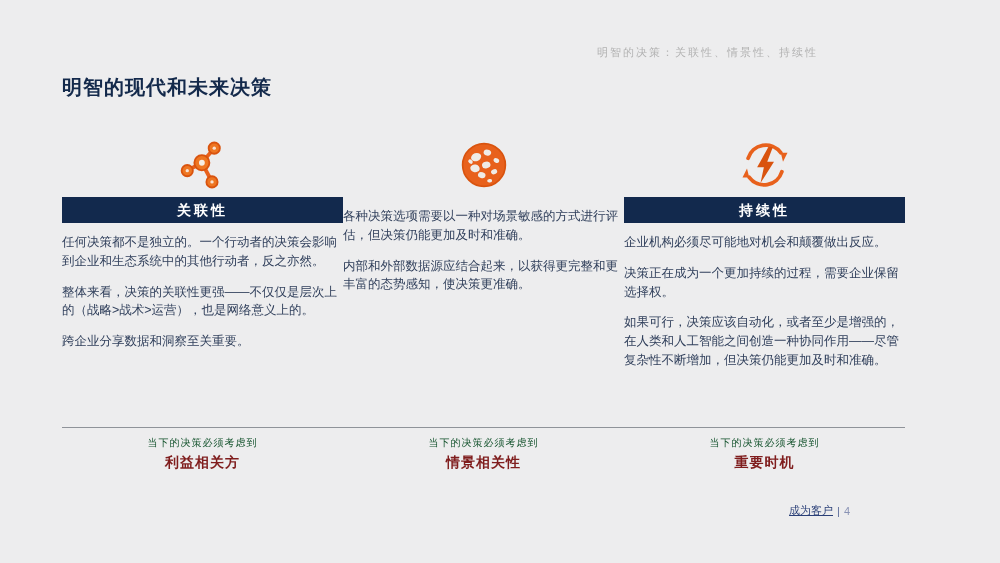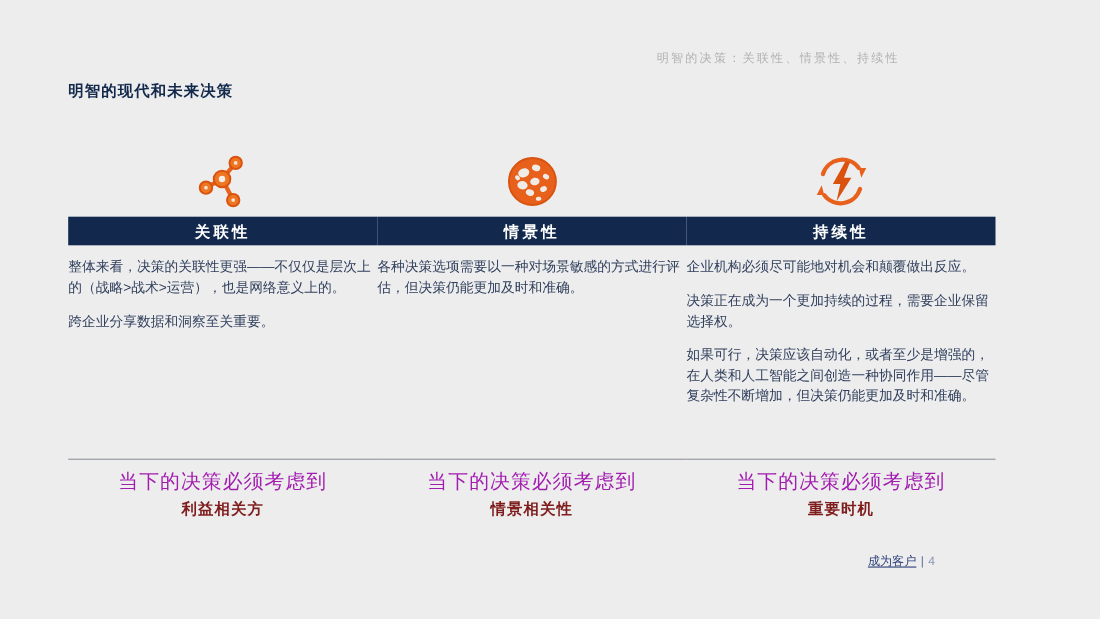--- a/index.html
+++ b/index.html
@@ -10,21 +10,21 @@
   }
   .slide { position:relative; width:914px; height:563px; overflow:hidden; }
 
   .running-header {
     position:absolute; left:597px; top:45px;
     font-size:11px; color:#b2b2b2; letter-spacing:2px;
   }
 
   .page-title {
     position:absolute; left:62px; top:74px;
-    font-size:14px; font-weight:bold; color:#13294b; letter-spacing:1px;
+    font-size:20px; font-weight:bold; color:#13294b; letter-spacing:1px;
   }
 
   .columns {
     position:absolute; left:62px; top:130px; width:877px;
     display:flex; 
   }
   .column { width:281px; height:342px; display:flex; flex-direction:column; }
 
   .icon-area {
     height:62px; display:flex; align-items:flex-end; justify-content:center;
@@ -39,21 +39,21 @@
 
   .col-body {
     flex:1; padding-top:10px;
     font-size:12.5px; line-height:1.5; color:#31405c;
   }
   .col-body p { margin:0 0 12px 0; }
 
   .footer-divider { border-top:1px solid #8f9399; height:0; }
 
   .caption { text-align:center; padding-top:8px; }
-  .caption-lead { font-size:18px; color:#a21caf; letter-spacing:1px; }
+  .caption-lead { font-size:10px; color:#14532d; letter-spacing:1px; }
   .caption-emphasis {
     font-size:14px; font-weight:bold; color:#7f1d1d;
     margin-top:4px; letter-spacing:1px;
   }
 
   .bottom-right {
     position:absolute; right:64px; top:503px;
     font-size:11px; color:#2a3f77;
     display:flex; align-items:center; gap:4px;
   }
@@ -87,20 +87,21 @@
           <circle cx="10" cy="29" r="5" fill="#ee7622" stroke="#d9530e" stroke-width="1.6"></circle>
           <circle cx="10" cy="29" r="1.5" fill="#f8e2d2"></circle>
           <circle cx="32" cy="39" r="5" fill="#ee7622" stroke="#d9530e" stroke-width="1.6"></circle>
           <circle cx="32" cy="39" r="1.5" fill="#f8e2d2"></circle>
           <circle cx="23" cy="22" r="6.7" fill="#ee7622" stroke="#d9530e" stroke-width="1.6"></circle>
           <circle cx="23" cy="22" r="2.6" fill="#f6ede4"></circle>
         </svg>
       </div>
       <div class="header-bar">关联性</div>
       <div class="col-body">
+        <p>任何决策都不是独立的。一个行动者的决策会影响到企业和生态系统中的其他行动者，反之亦然。</p>
         <p>整体来看，决策的关联性更强——不仅仅是层次上的（战略&gt;战术&gt;运营），也是网络意义上的。</p>
         <p>跨企业分享数据和洞察至关重要。</p>
       </div>
       <div class="footer-divider"></div>
       <div class="caption">
         <div class="caption-lead">当下的决策必须考虑到</div>
         <div class="caption-emphasis">利益相关方</div>
       </div>
     </div>
 
@@ -114,23 +115,23 @@
             <ellipse cx="35" cy="20" rx="2.6" ry="2.0" transform="rotate(30 35 20)"></ellipse>
             <ellipse cx="16" cy="27" rx="4.2" ry="3.4" transform="rotate(10 16 27)"></ellipse>
             <ellipse cx="26" cy="24" rx="3.8" ry="3.0" transform="rotate(-12 26 24)"></ellipse>
             <ellipse cx="33" cy="30" rx="2.8" ry="2.2" transform="rotate(-25 33 30)"></ellipse>
             <ellipse cx="22" cy="33" rx="3.4" ry="2.6" transform="rotate(18 22 33)"></ellipse>
             <ellipse cx="12" cy="21" rx="2.2" ry="1.7" transform="rotate(40 12 21)"></ellipse>
             <ellipse cx="29" cy="38" rx="2.2" ry="1.6" transform="rotate(-8 29 38)"></ellipse>
           </g>
         </svg>
       </div>
-      <div class="header-bar">情景性</div>
       <div class="col-body">
         <p>各种决策选项需要以一种对场景敏感的方式进行评估，但决策仍能更加及时和准确。</p>
+        <p>内部和外部数据源应结合起来，以获得更完整和更丰富的态势感知，使决策更准确。</p>
       </div>
       <div class="footer-divider"></div>
       <div class="caption">
         <div class="caption-lead">当下的决策必须考虑到</div>
         <div class="caption-emphasis">情景相关性</div>
       </div>
     </div>
 
     <div class="column">
       <div class="icon-area">

